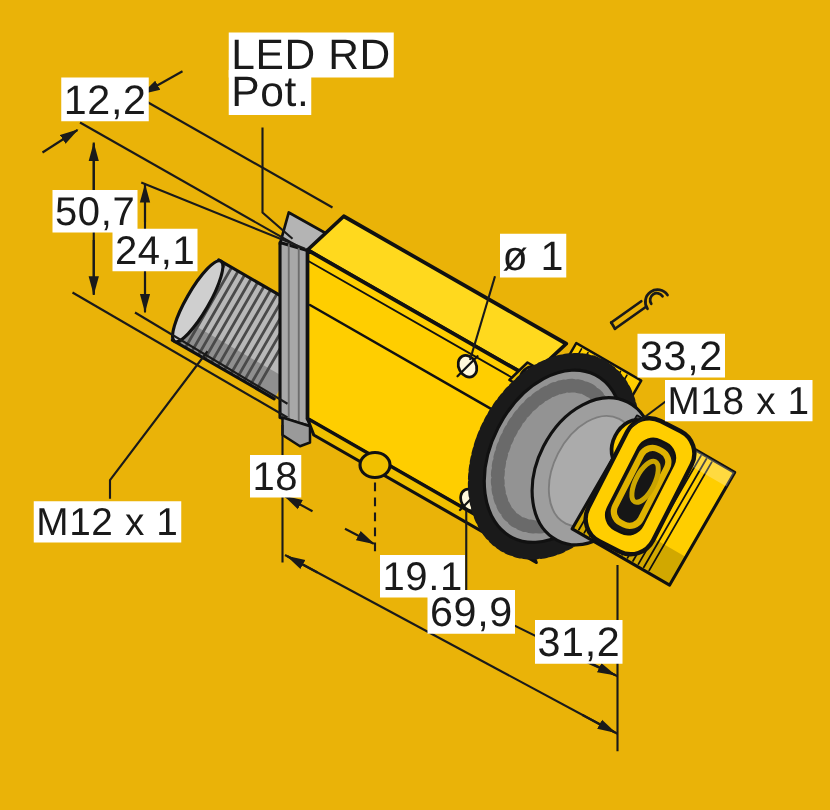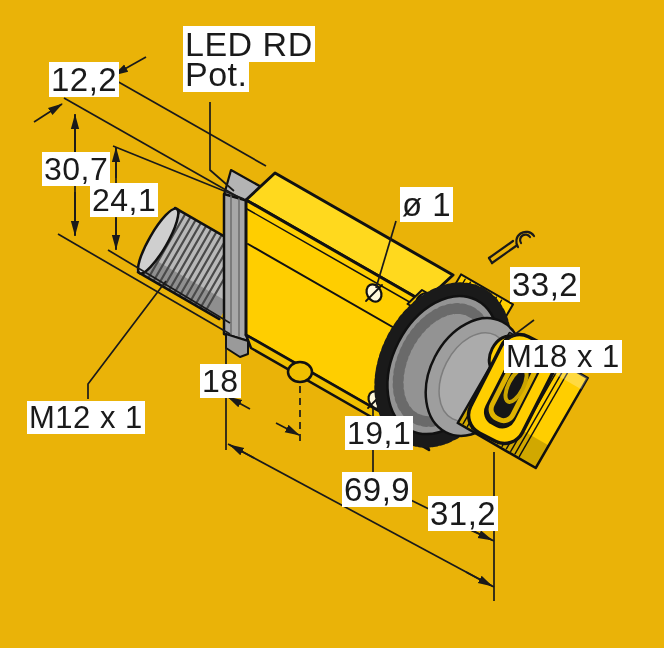--- a/index.html
+++ b/index.html
@@ -183,24 +183,24 @@
     <line x1="489" y1="258" x2="513" y2="241"></line>
     <line x1="489" y1="258" x2="492" y2="263"></line>
     <path d="M 518,247 A 9.5 9.5 0 1 1 534,236"></path>
     <path d="M 521,243 A 5 5 0 1 1 530,237"></path>
   </g>
 </svg>
 
 <div class="lbl fs34" style="left:183px;top:26px;">LED RD</div>
 <div class="lbl fs34" style="left:183px;top:56px;">Pot.</div>
 <div class="lbl fs33" style="left:26px;top:62px;">12,2</div>
-<div class="lbl fs32" style="left:42px;top:152px;">30,7</div>
+<div class="lbl fs32" style="left:42px;top:152px;">50,7</div>
 <div class="lbl fs32" style="left:90px;top:183px;">24,1</div>
 <div class="lbl fs33" style="left:377px;top:187px;">ø 1</div>
 <div class="lbl fs33" style="left:487px;top:267px;">33,2</div>
-<div class="lbl fs31" style="left:504px;top:304px;margin-top:36px;">M18 x 1</div>
+<div class="lbl fs31" style="left:532px;top:304px;">M18 x 1</div>
 <div class="lbl fs31" style="left:27px;top:401px;">M12 x 1</div>
 <div class="lbl fs32" style="left:172px;top:364px;margin-left:28px;">18</div>
-<div class="lbl fs32" style="left:304px;top:416px;margin-left:41px;">19,1</div>
+<div class="lbl fs32" style="left:304px;top:444px;">19,1</div>
 <div class="lbl fs33" style="left:319px;top:472px;">69,9</div>
 <div class="lbl fs33" style="left:405px;top:496px;">31,2</div>
 
 </div>
 
 </body></html>

